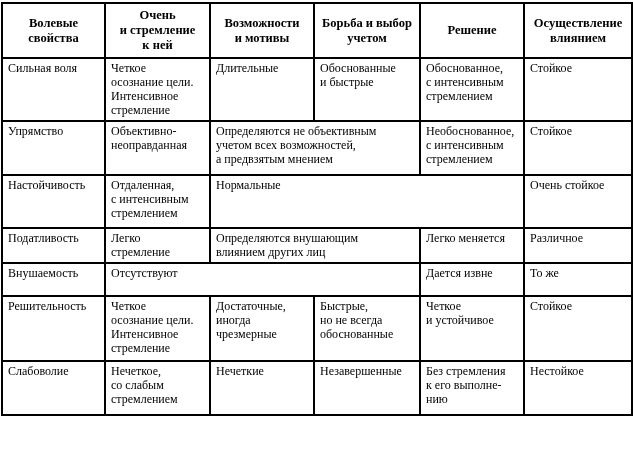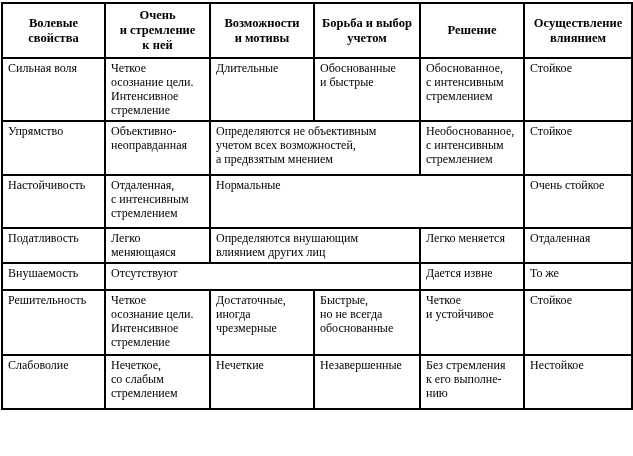--- a/index.html
+++ b/index.html
@@ -105,27 +105,27 @@
           <td>Настойчивость</td>
           <td>Отдаленная,
 с интенсивным
 стремлением</td>
           <td colspan="3">Нормальные</td>
           <td>Очень стойкое</td>
         </tr>
         <tr style="height: 35px;">
           <td>Податливость</td>
           <td>Легко
-меняющаяся</td>
+стремление</td>
           <td colspan="2">Определяются внушающим
 влиянием других лиц</td>
           <td>Легко меняется</td>
-          <td>Отдаленная</td>
+          <td>Различное</td>
         </tr>
-        <tr style="height: 27px; margin-top: 7px;">
+        <tr style="height: 33px; margin-top: 7px;">
           <td>Внушаемость</td>
           <td colspan="3">Отсутствуют</td>
           <td>Дается извне</td>
           <td>То же</td>
         </tr>
         <tr style="height: 65px;">
           <td>Решительность</td>
           <td>Четкое
 осознание цели.
 Интенсивное

